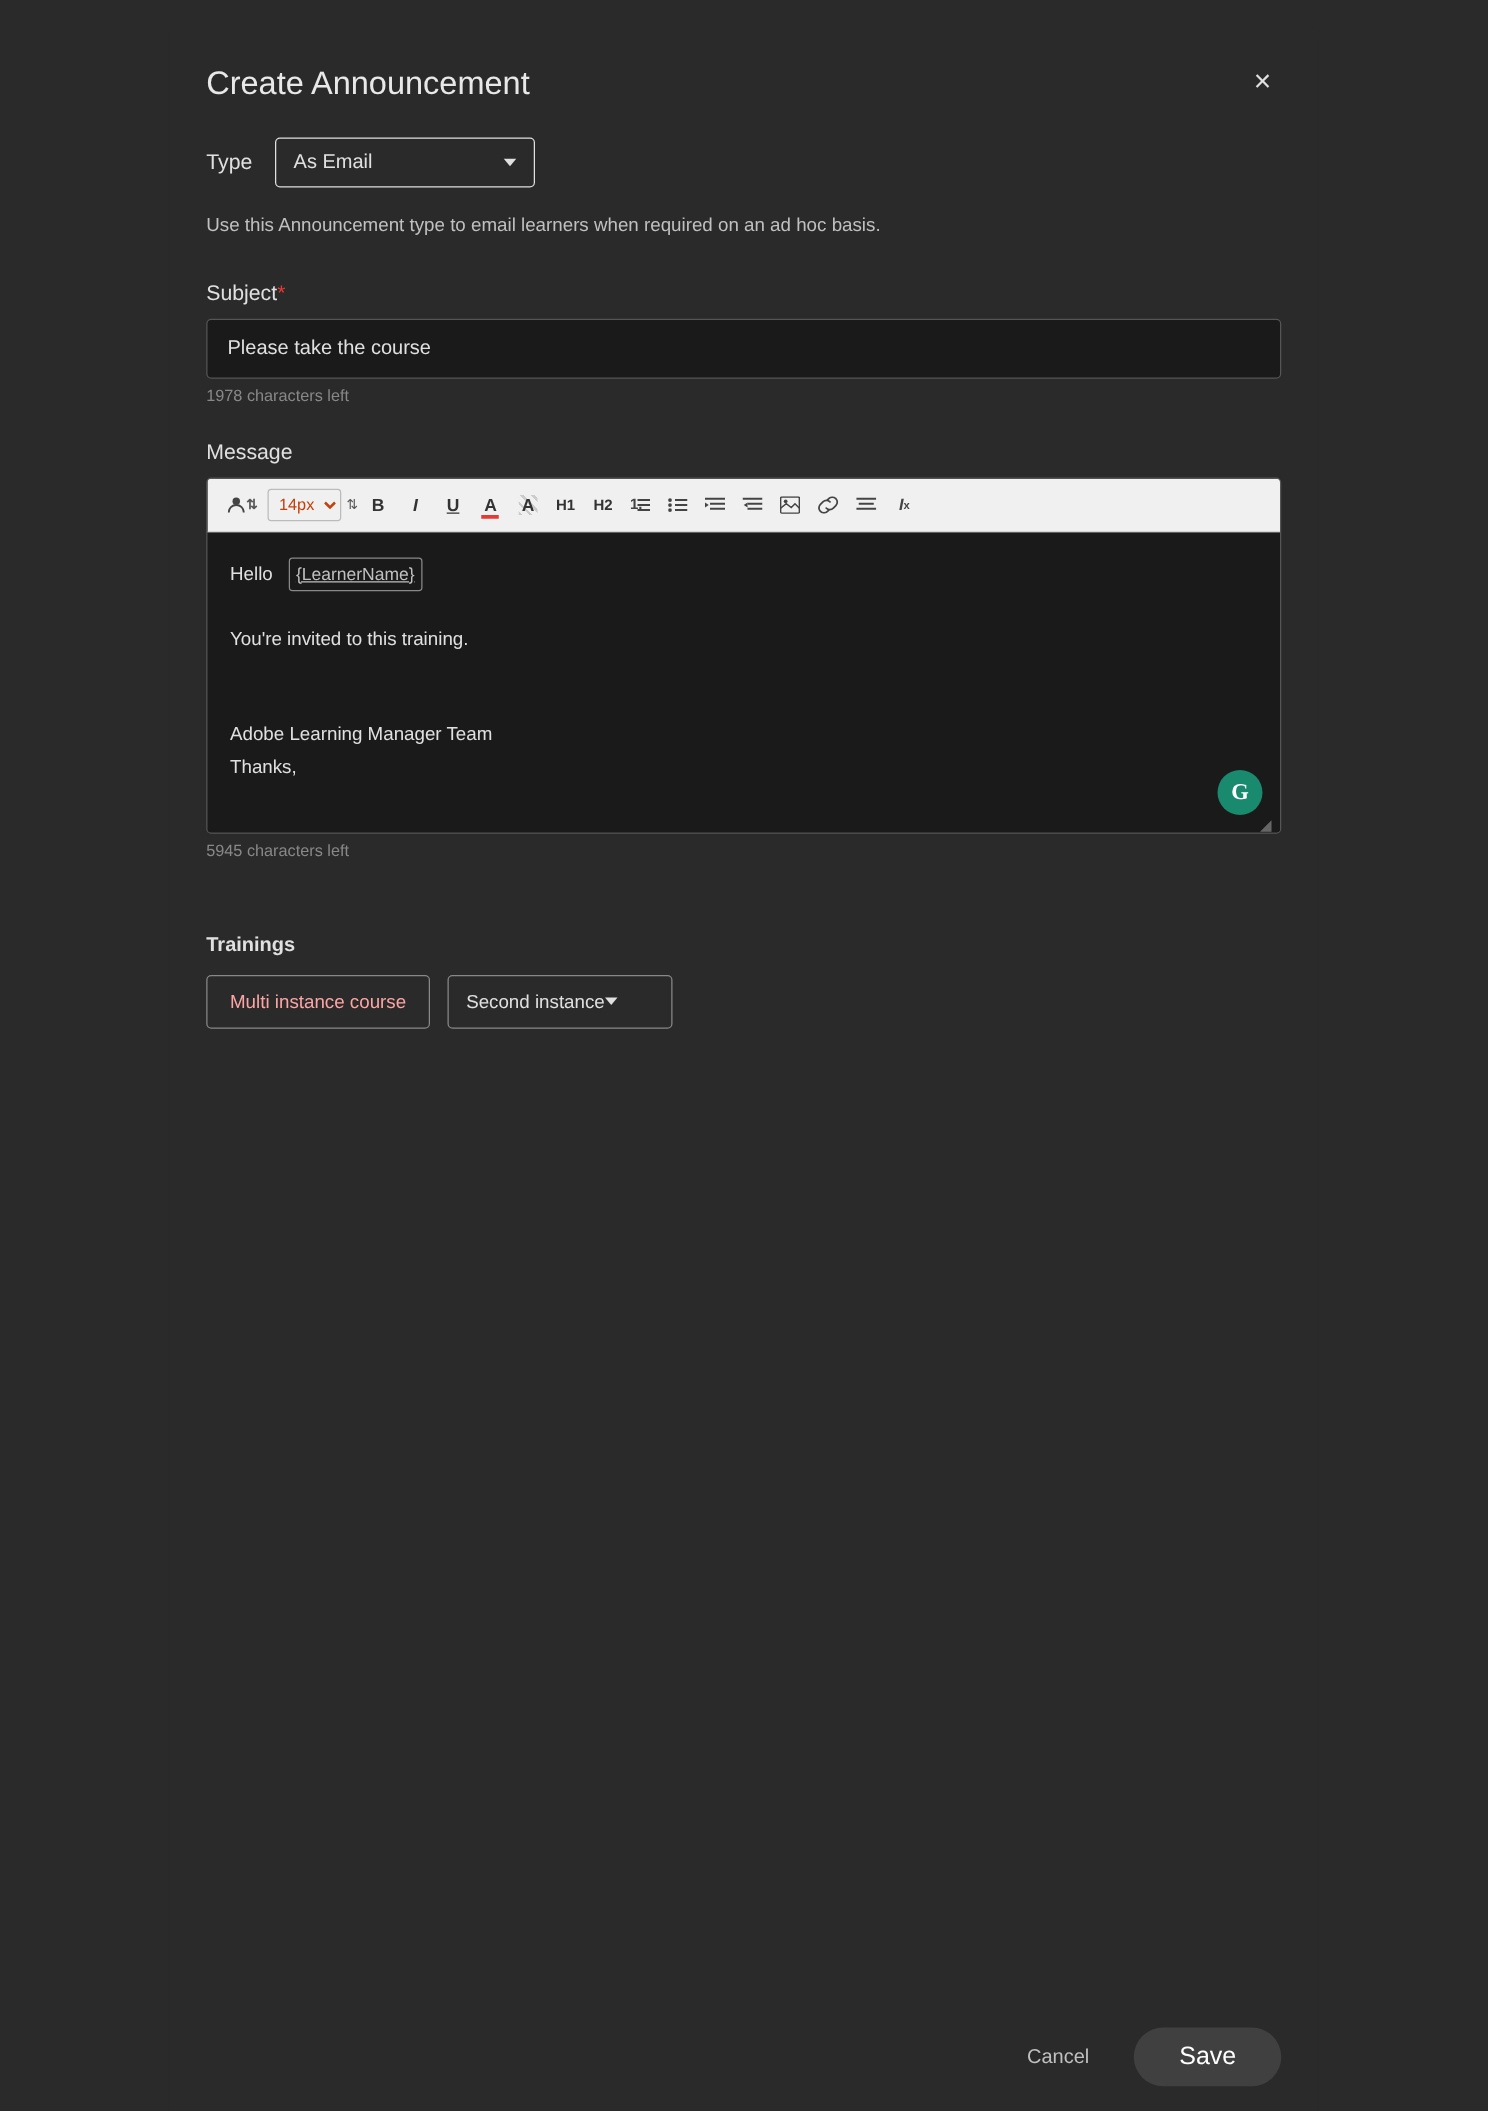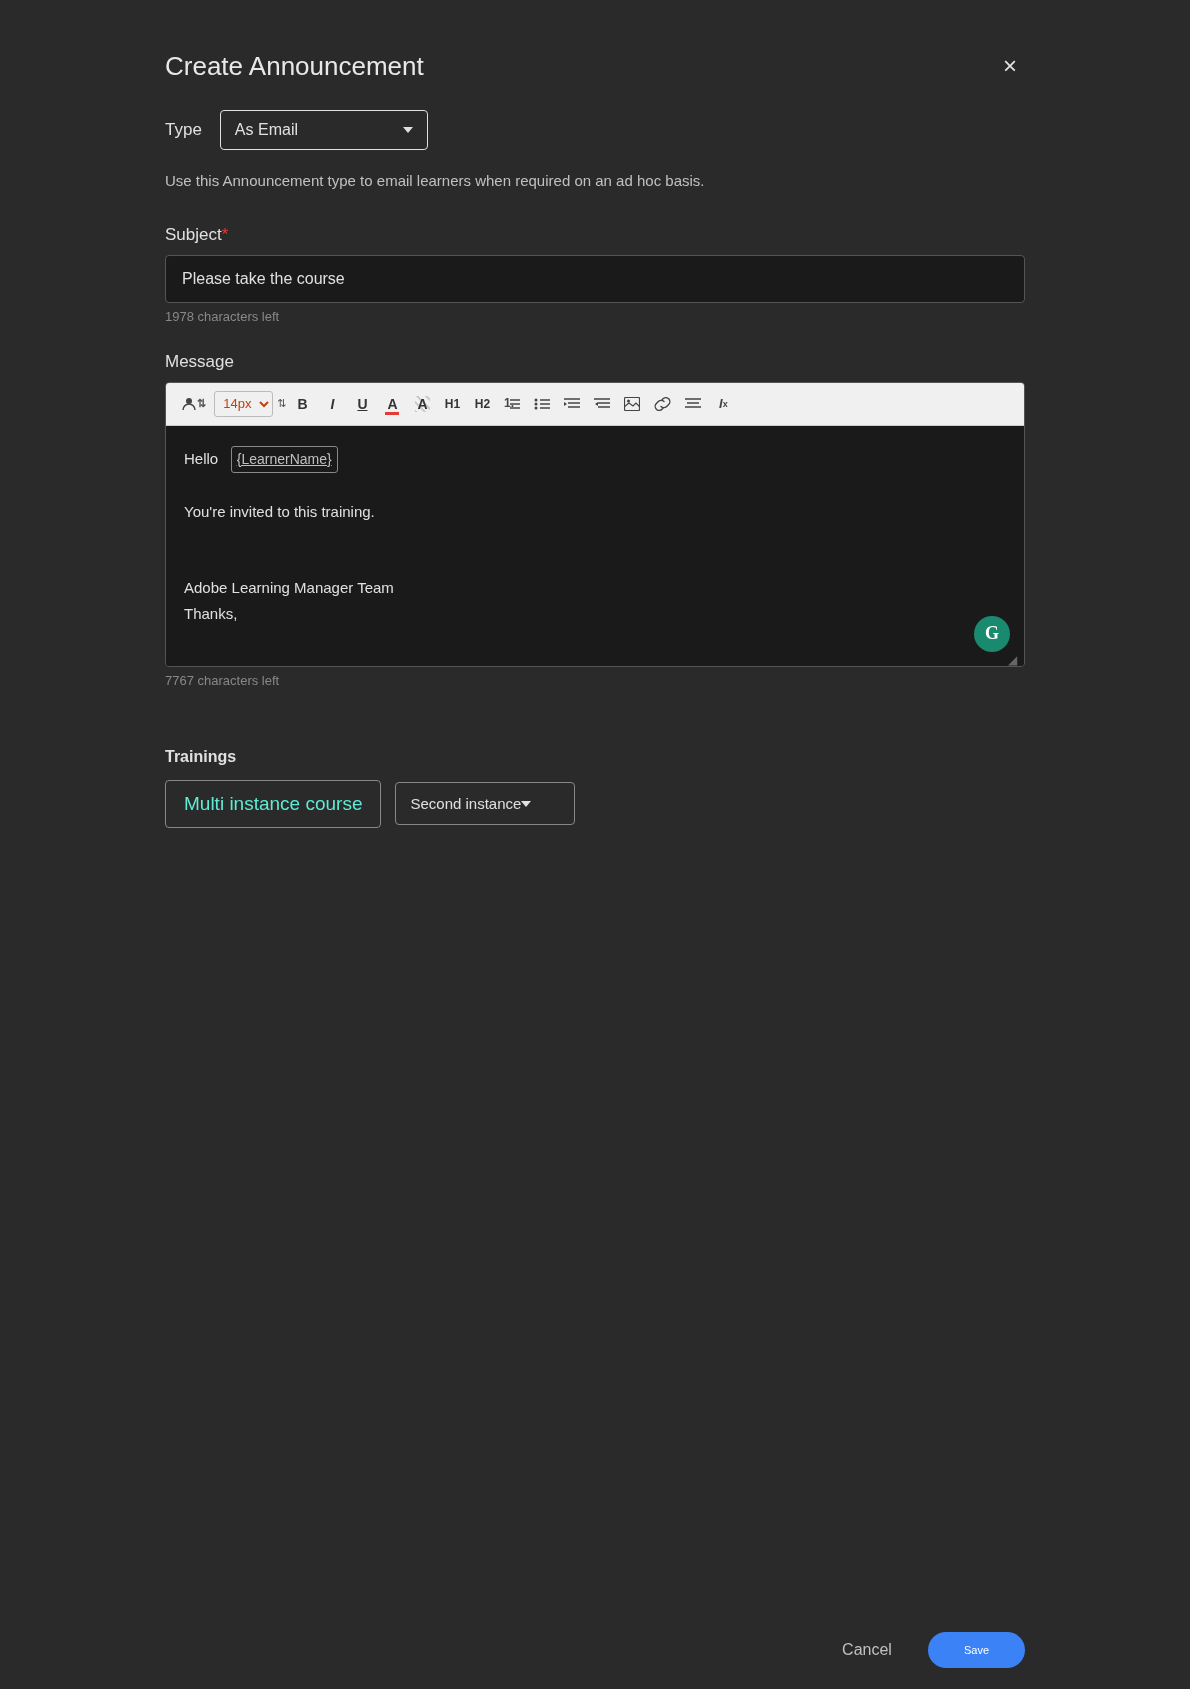--- a/index.html
+++ b/index.html
@@ -238,22 +238,22 @@
       display: flex;
       align-items: center;
       gap: 14px;
       flex-wrap: wrap;
     }
 
     .course-tag {
       border: 1.5px solid #888;
       border-radius: 4px;
       padding: 12px 18px;
-      font-size: 19px;
-      color: #5eead4;
+      font-size: 15px;
+      color: #fca5a5;
       background: transparent;
     }
 
     .instance-select {
       border: 1.5px solid #888;
       border-radius: 4px;
       padding: 12px 14px;
       font-size: 15px;
       color: #e0e0e0;
       background: #2a2a2a;
@@ -276,25 +276,25 @@
     .cancel-btn {
       background: none;
       border: none;
       color: #c0c0c0;
       font-size: 16px;
       cursor: pointer;
       padding: 10px 16px;
     }
 
     .save-btn {
-      background: #3b82f6;
+      background: #404040;
       border: none;
       border-radius: 24px;
       color: #fff;
-      font-size: 11px;
+      font-size: 20px;
       cursor: pointer;
       padding: 12px 36px;
       text-align: center;
     }
 
     .chevron-down {
       display: inline-block;
       width: 0;
       height: 0;
       border-left: 5px solid transparent;
@@ -456,21 +456,21 @@
       
       <button class="grammarly-btn">
         <span class="grammarly-g">G</span>
       </button>
 
       
       <div class="resize-handle">◢</div>
     </div>
   </div>
 
-  <div class="message-char-count">7767 characters left</div>
+  <div class="message-char-count">5945 characters left</div>
 
   <div class="target-section">
     <br>
     <div class="trainings-label">Trainings</div>
     <div class="trainings-row">
       <div class="course-tag">Multi instance course</div>
       <div class="instance-select">
         <span>Second instance</span>
         <span class="chevron-down"></span>
       </div>

